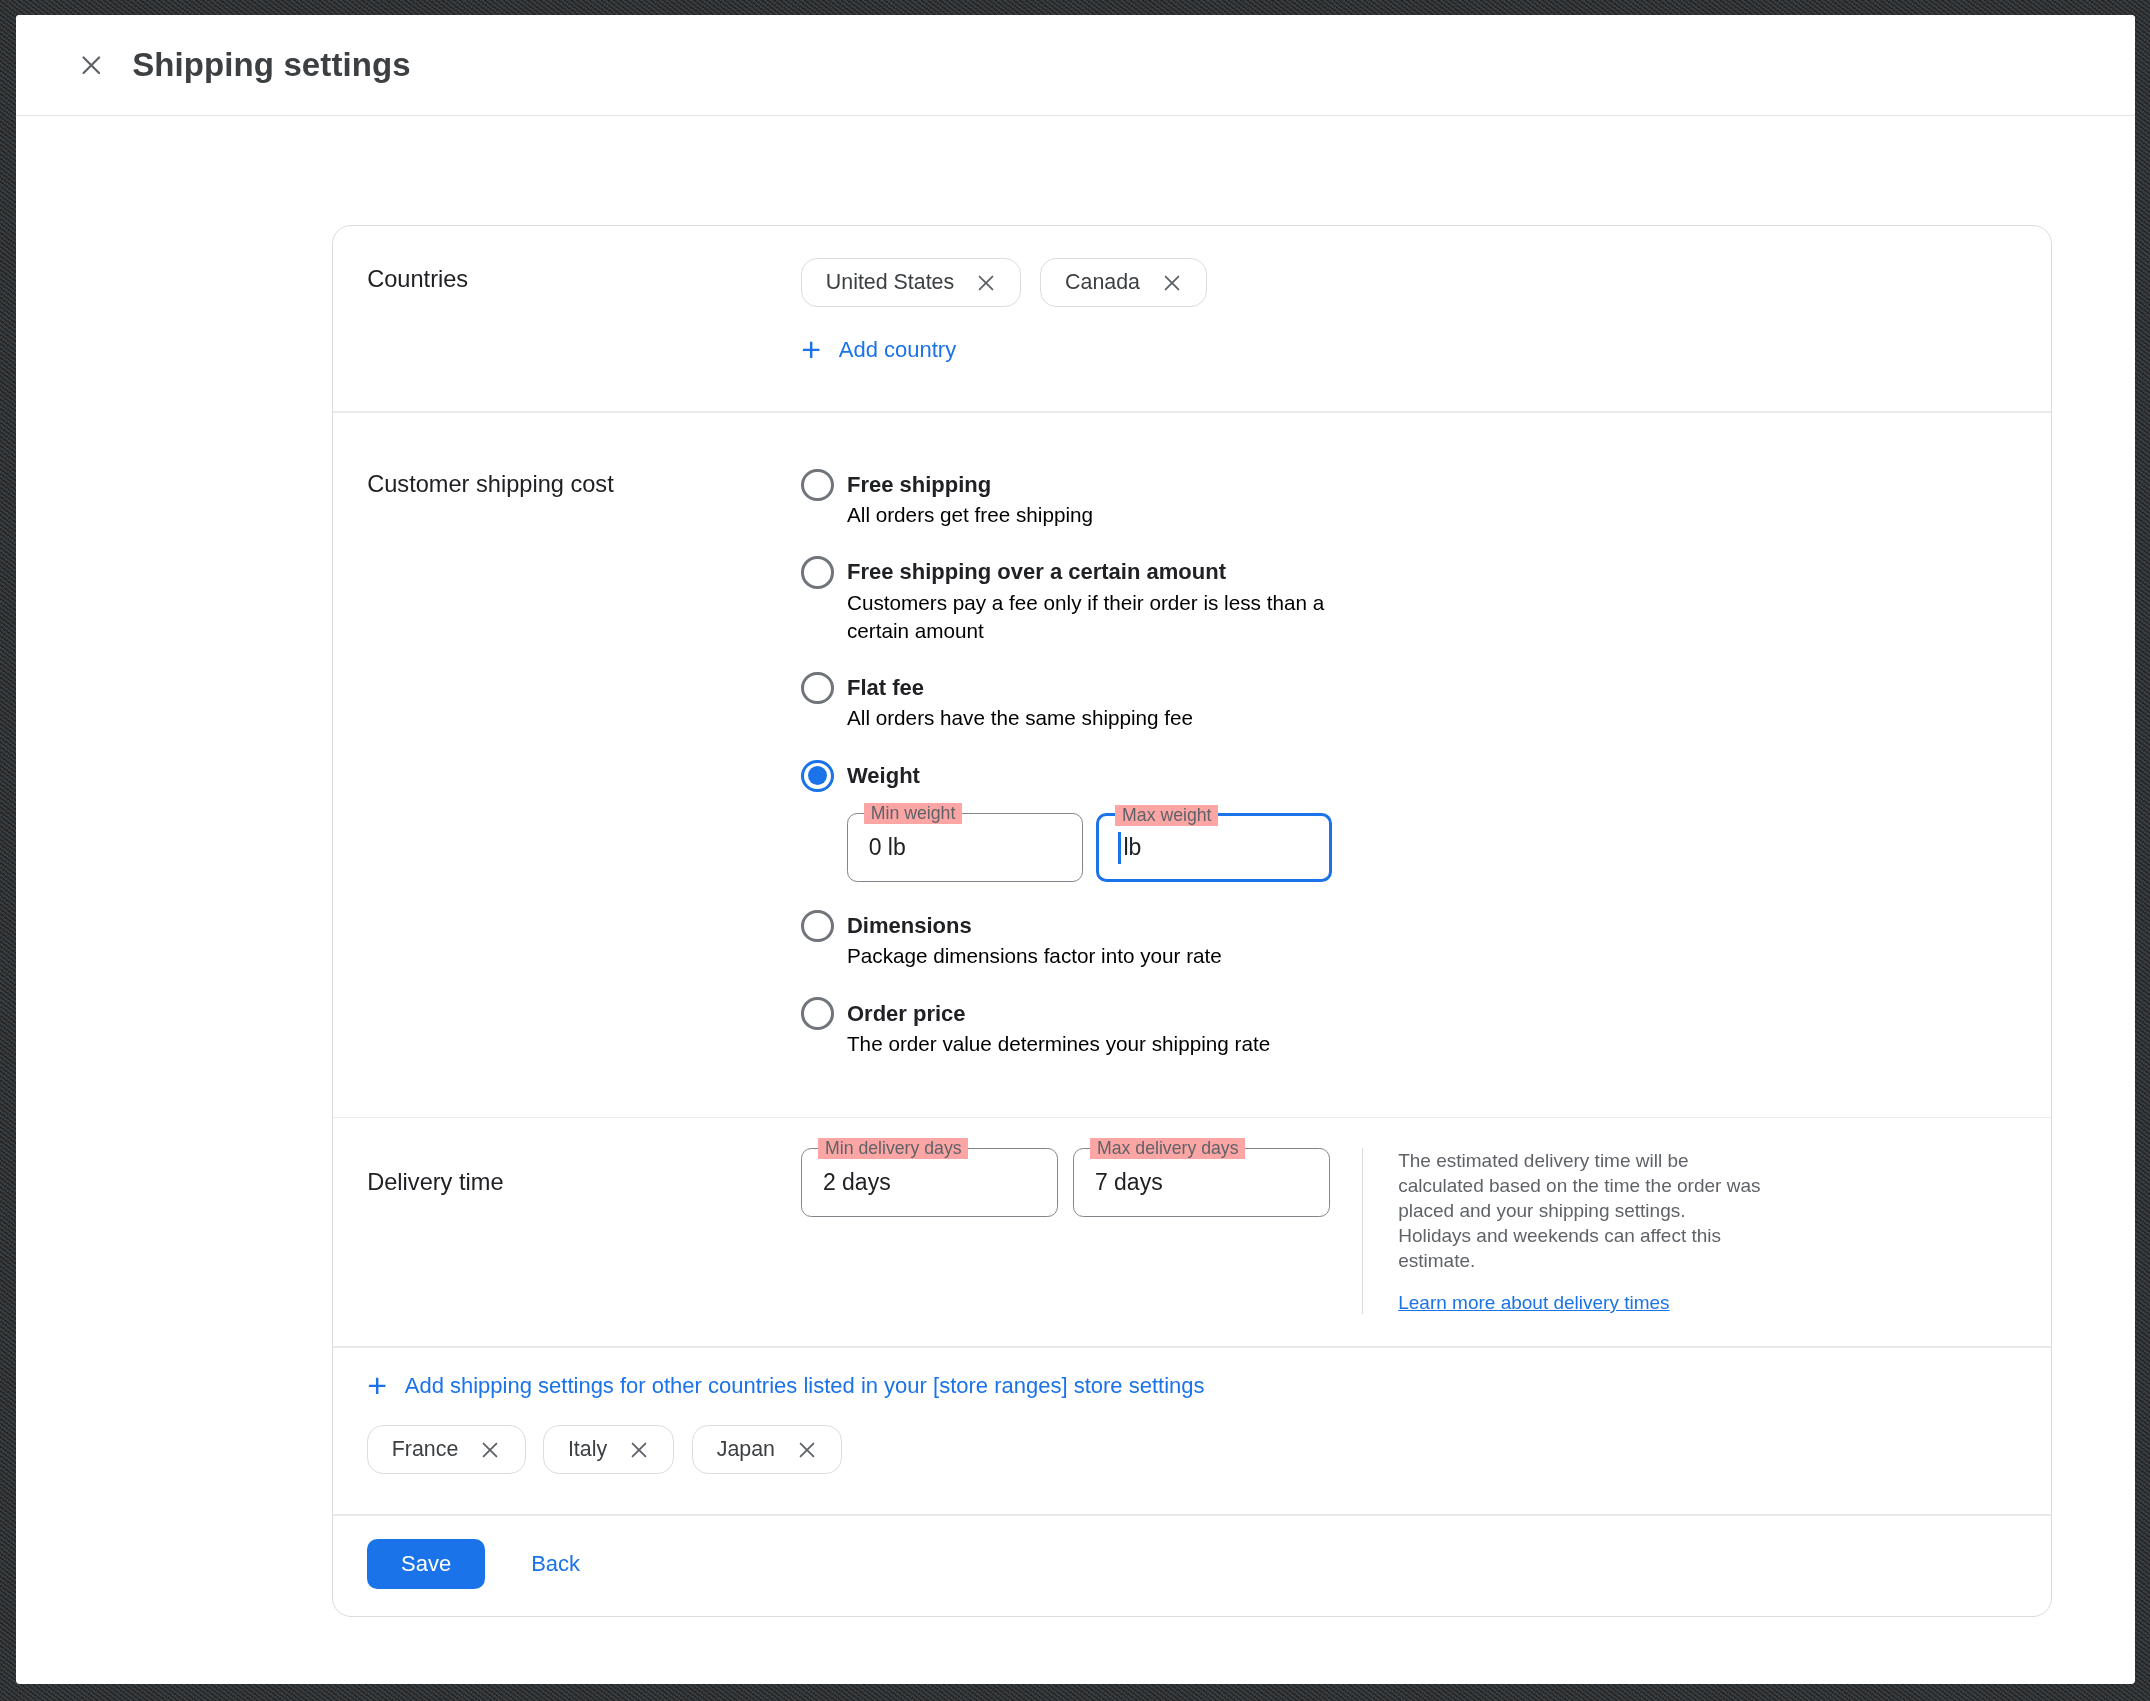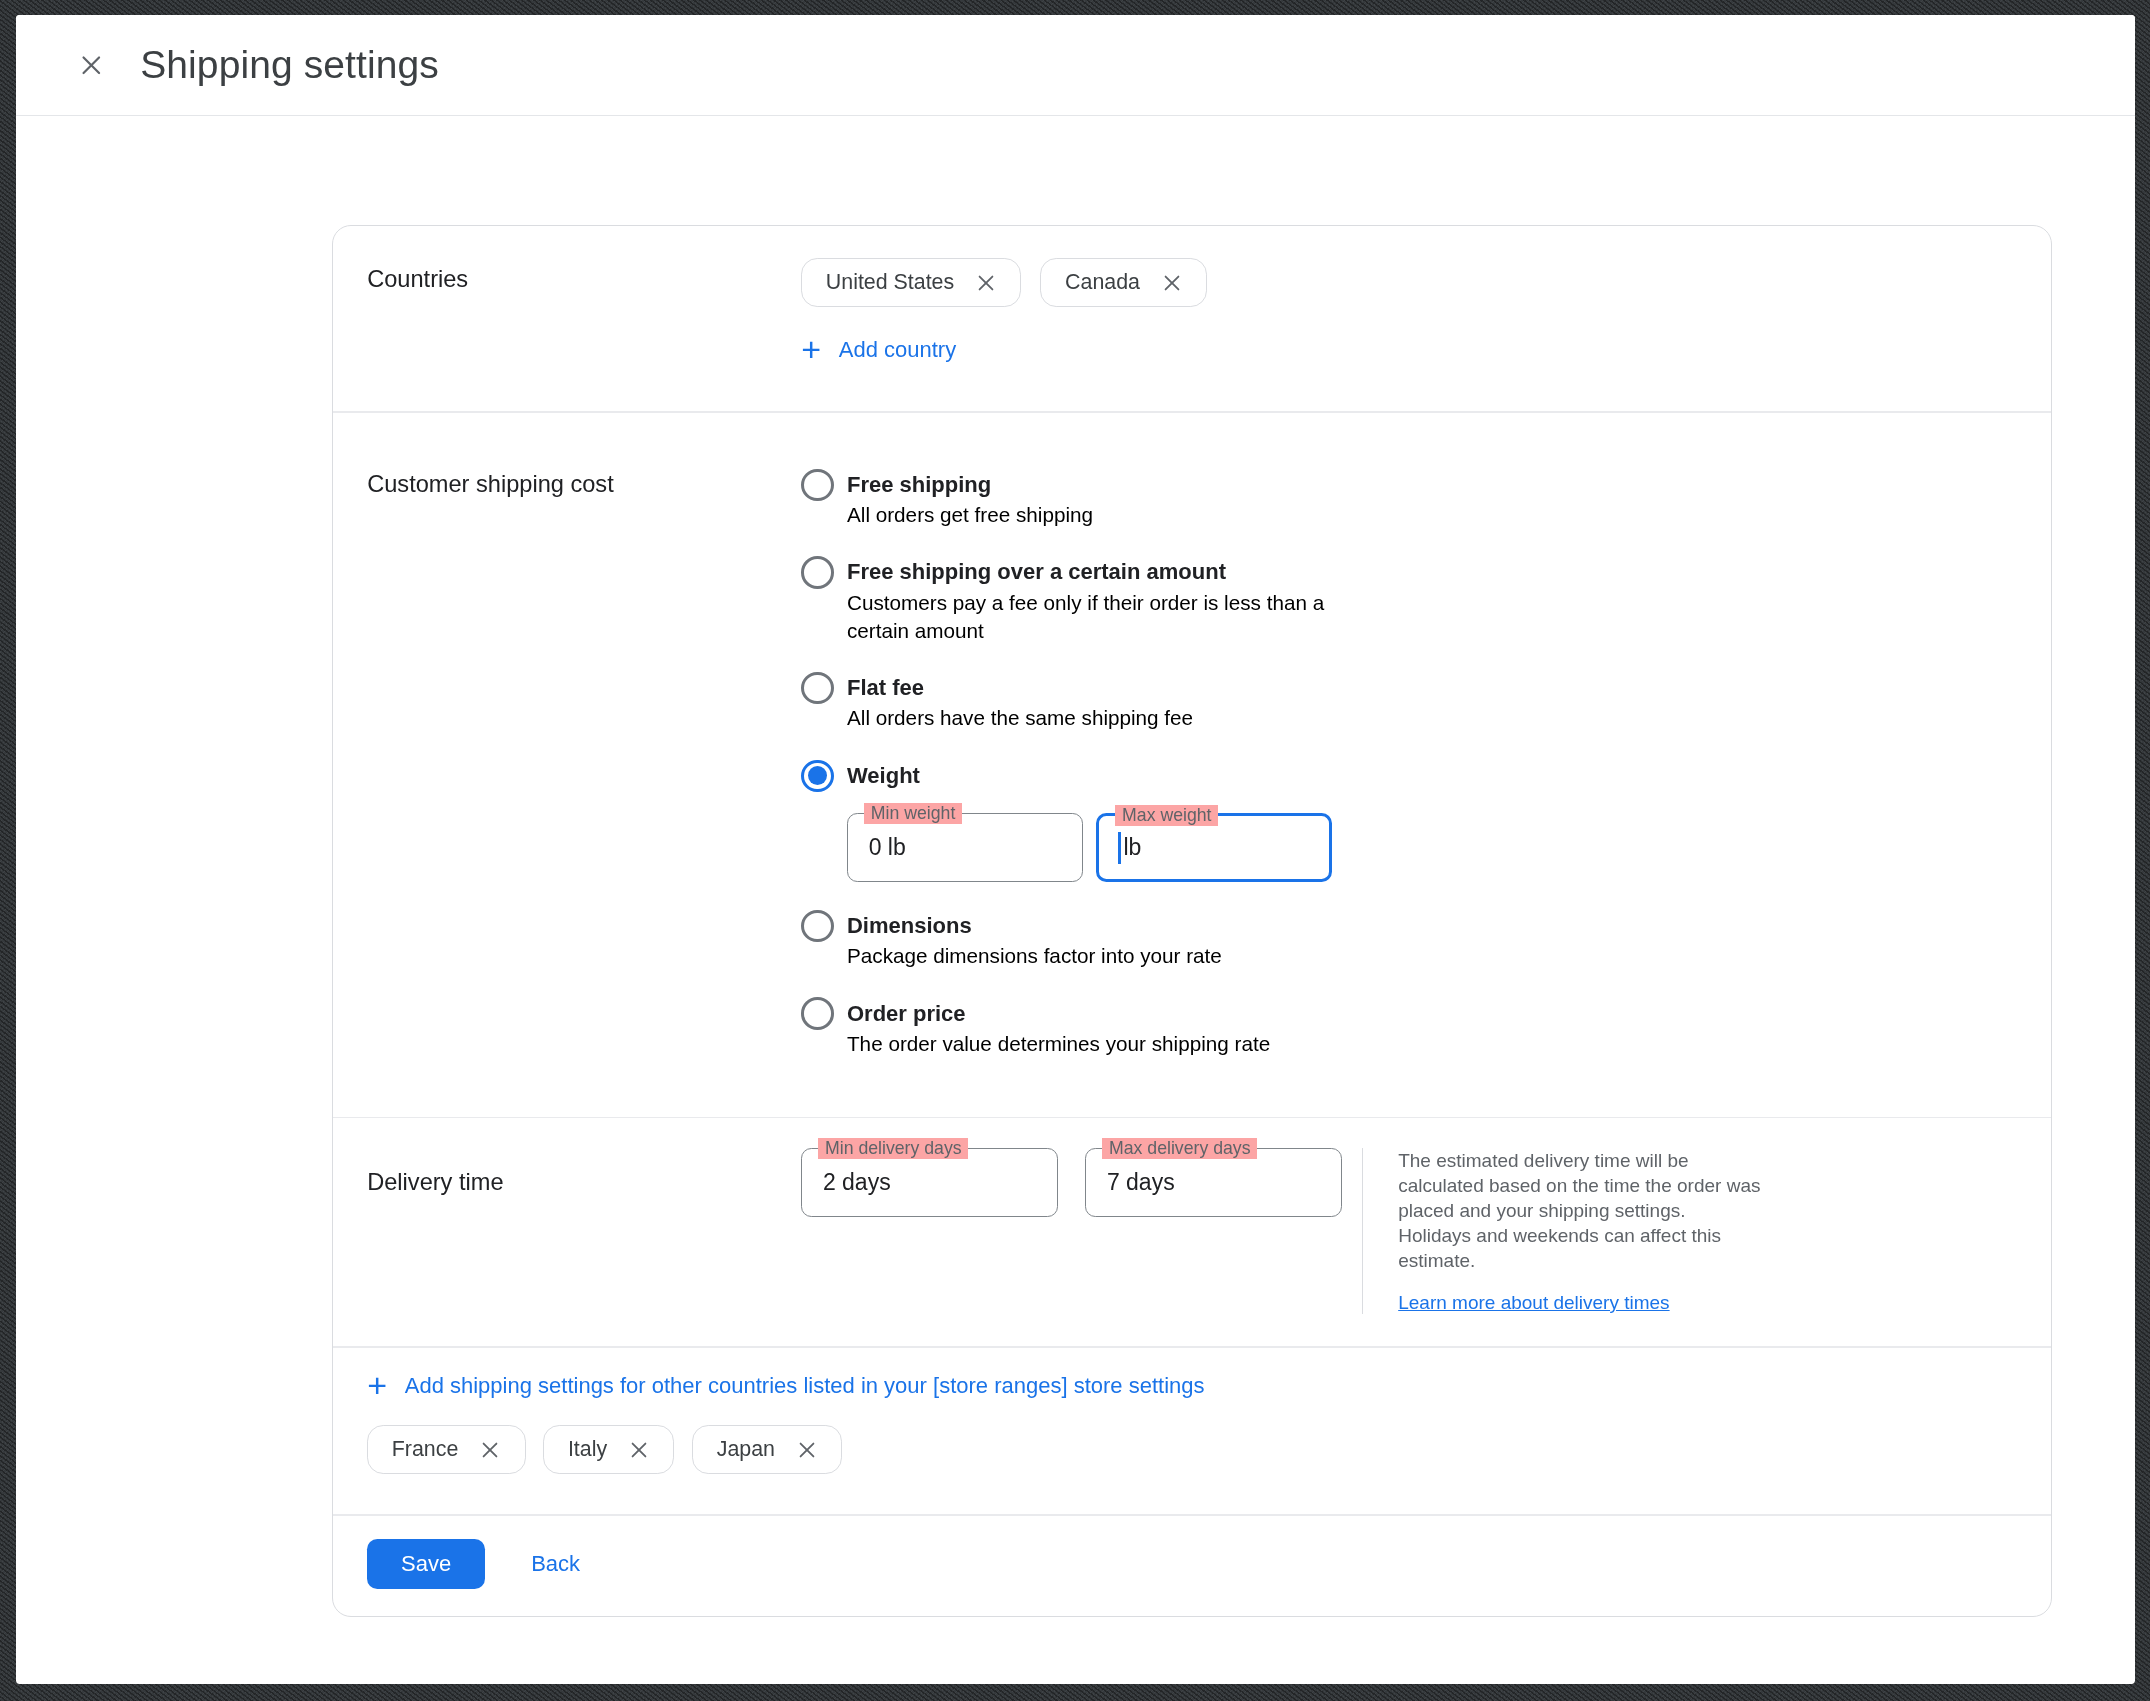--- a/index.html
+++ b/index.html
@@ -23,21 +23,21 @@
   
   .dlg-header {
     height:101px; display:flex; align-items:center;
     padding-left:55px; border-bottom:1.5px solid #e4e6e9; background:#fff;
   }
   .close-btn {
     width:41px; height:41px; border:none; background:none; cursor:pointer;
     display:flex; align-items:center; justify-content:center; flex:none;
   }
   .close-btn svg { width:26.6px; height:26.6px; }
-  .dlg-title { font-size:39px; font-weight:400; color:#3c4043; margin-left:28px; letter-spacing:0.1px; }
+  .dlg-title { font-size:33px; font-weight:700; color:#3c4043; margin-left:20px; letter-spacing:0.1px; }
 
   
   .content { padding:109px 0 0 316px; }
   .card {
     width:1720px; background:#fff;
     border:1.5px solid #dadce0; border-radius:19px;
   }
   .divider { height:1.5px; background:#e9eaed; }
   .label-col { width:434px; flex:none; font-size:23.6px; color:#202124; }
 
@@ -84,21 +84,21 @@
   .field-label {
     position:absolute; top:-11px; left:16.2px; background:#fca5a5; padding:0 6.6px;
     font-size:17.7px; line-height:20.7px; color:#5f6368; white-space:nowrap;
   }
   .field-value { font-size:23px; color:#202124; }
   .caret { display:inline-block; width:3px; height:32.5px; background:#1a73e8; margin-right:2.2px; vertical-align:middle; }
 
   
   .sec-delivery { display:flex; padding:29.5px 34px 32.5px 34px; }
   .sec-delivery .label-col { padding-top:20.7px; }
-  .delivery-fields { width:561px; flex:none; display:flex; gap:27px; }
+  .delivery-fields { width:561px; flex:none; display:flex; gap:15px; }
   .delivery-fields .field { width:257px; }
   .delivery-note { border-left:1.5px solid #dadce0; padding-left:35px; flex:1; }
   .note-text { font-size:19px; line-height:25px; color:#5f6368; white-space:pre-line; max-width:473px; }
   .learn-link { display:inline-block; margin-top:19px; font-size:19px; color:#1a73e8; text-decoration:underline; cursor:pointer; }
 
   
   .sec-other { padding:25px 34px 40px 34px; }
   .other-chips { display:flex; gap:17.7px; margin-top:25px; }
 
   

